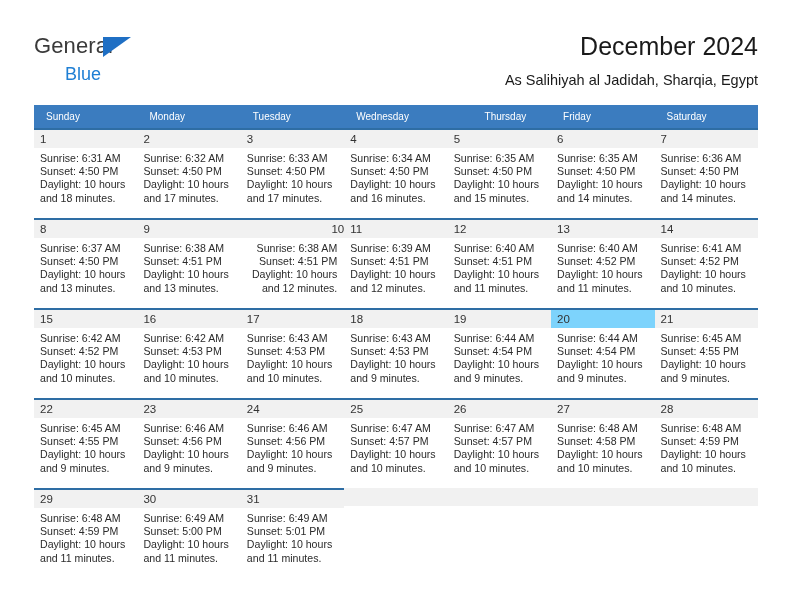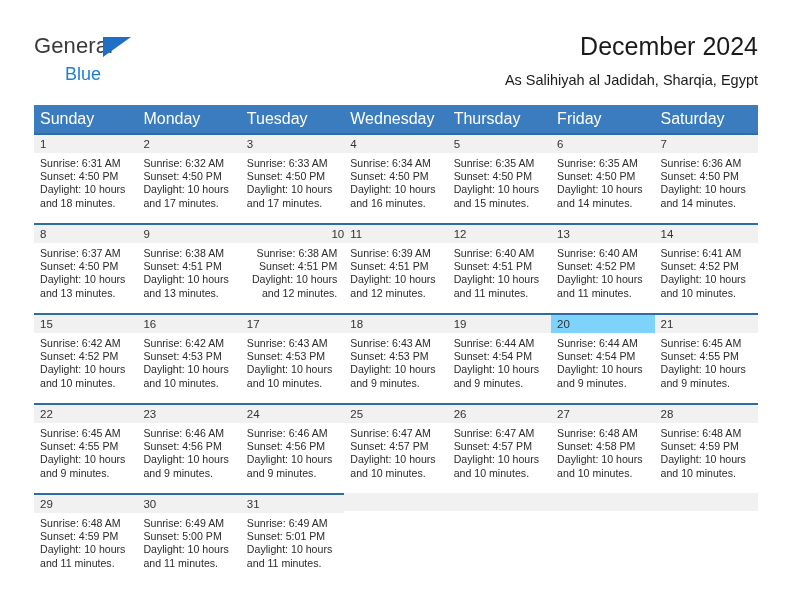--- a/index.html
+++ b/index.html
@@ -91,24 +91,24 @@
     position: absolute;
     left: 34px;
     top: 105px;
     width: 724px;
     border-collapse: collapse;
     table-layout: fixed;
   }
   .calendar th {
     background: #3b7cbf;
     color: #ffffff;
-    font-size: 16px;
+    font-size: 10px;
     font-weight: normal;
     text-align: left;
-    padding: 5px 0 5px 6px;
+    padding: 5px 0 5px 12px;
     height: 13px;
     border: none;
   }
   .calendar td {
     vertical-align: top;
     padding: 0;
     border: none;
     width: 103.43px;
     height: 90px;
   }
@@ -160,21 +160,21 @@
 
   </div>
 
   <table class="calendar">
     <thead>
       <tr>
         <th style="background: rgb(59, 124, 191);">Sunday</th>
         <th style="background: rgb(59, 124, 191);">Monday</th>
         <th style="background: rgb(59, 124, 191);">Tuesday</th>
         <th style="background: rgb(59, 124, 191);">Wednesday</th>
-        <th style="background: rgb(59, 124, 191);">Thursday</th>
+        <th style="background: rgb(59, 124, 191); text-align: center;">Thursday</th>
         <th style="background: rgb(59, 124, 191);">Friday</th>
         <th style="background: rgb(59, 124, 191);">Saturday</th>
       </tr>
     </thead>
     <tbody id="calendar-body">
         <tr>
           <td>
             <div class="daycell" style="border-top-color: rgb(46, 109, 164);">
               <div class="daynum-band" style="background: rgb(241, 241, 241);">1</div>
               <div class="dayinfo">

